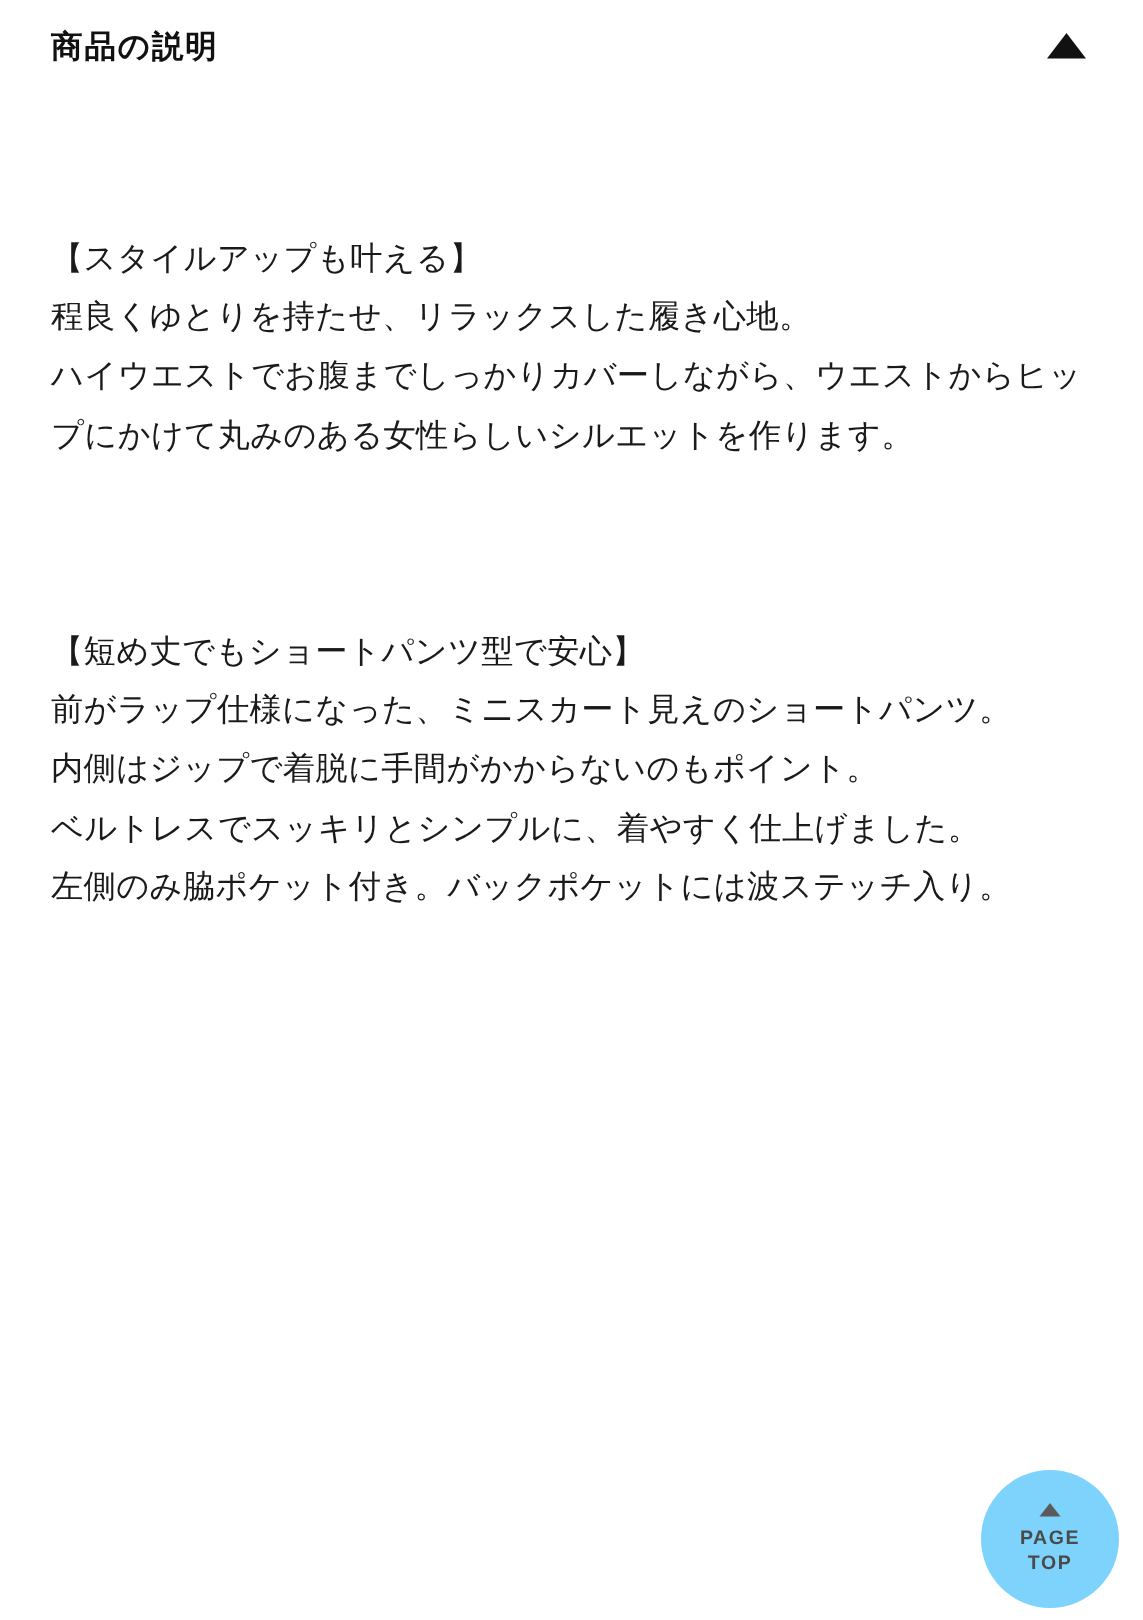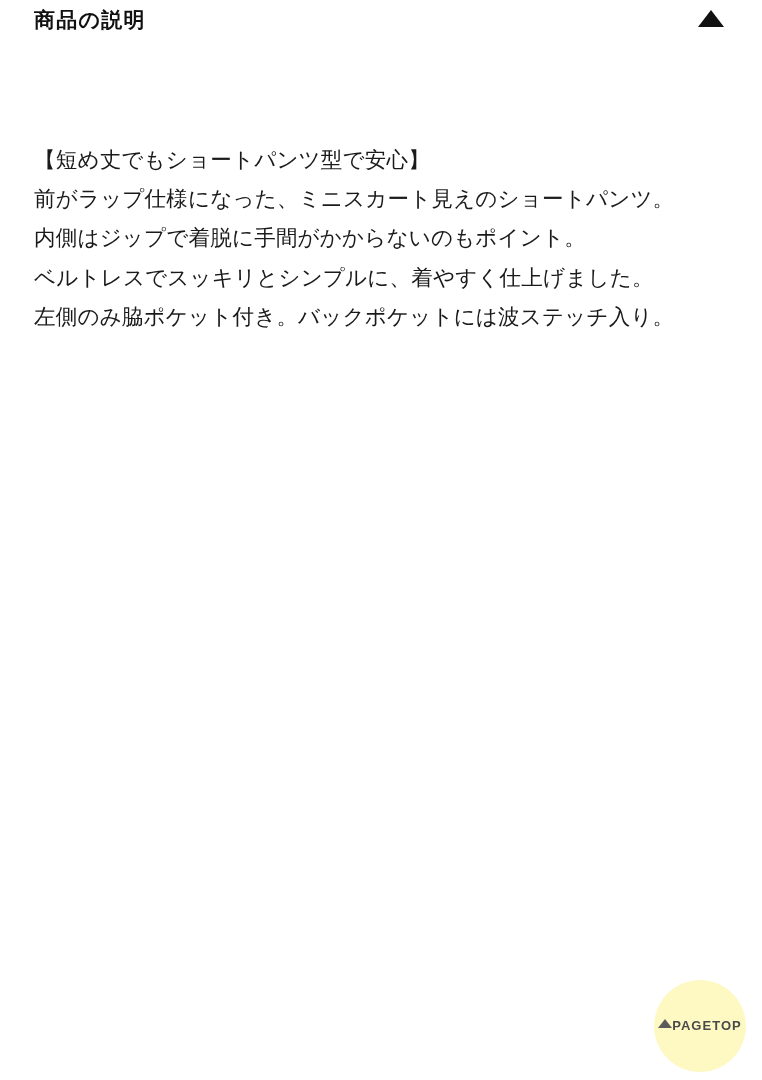--- a/index.html
+++ b/index.html
@@ -13,21 +13,21 @@
     overflow: hidden;
     font-family: "Liberation Sans", "DejaVu Sans", sans-serif;
     color: #1a1a1a;
   }
   .page {
     position: relative;
     width: 762px;
     height: 1080px;
     background: #ffffff;
     box-sizing: border-box;
-    padding: 0 34px;
+    padding: 12px 34px;
   }
   .section-header {
     display: flex;
     align-items: flex-start;
     justify-content: space-between;
     padding-top: 6px;
     height: 40px;
   }
   .section-title {
     font-size: 21px;
@@ -68,23 +68,23 @@
   }
   .para:last-child { margin-bottom: 0; }
 
   .page-top {
     position: absolute;
     right: 16px;
     bottom: 8px;
     width: 92px;
     height: 92px;
     border-radius: 50%;
-    background: #fef9c3;
+    background: #7dd3fc;
     display: flex;
-    flex-direction: row;
+    flex-direction: column;
     align-items: center;
     justify-content: center;
     cursor: pointer;
   }
   .page-top .arrow {
     width: 0;
     height: 0;
     border-left: 7px solid transparent;
     border-right: 7px solid transparent;
     border-bottom: 9px solid #5b5b5b;
@@ -105,20 +105,23 @@
 <div class="page">
 
   <div class="section-header">
     <div class="section-title">商品の説明</div>
     <div class="collapse-toggle">
       <div class="tri-up"></div>
     </div>
   </div>
 
   <div class="body-text">
+    <p class="para">【スタイルアップも叶える】
+程良くゆとりを持たせ、リラックスした履き心地。
+ハイウエストでお腹までしっかりカバーしながら、ウエストからヒップにかけて丸みのある女性らしいシルエットを作ります。</p>
     <p class="para">【短め丈でもショートパンツ型で安心】
 前がラップ仕様になった、ミニスカート見えのショートパンツ。
 内側はジップで着脱に手間がかからないのもポイント。
 ベルトレスでスッキリとシンプルに、着やすく仕上げました。
 左側のみ脇ポケット付き。バックポケットには波ステッチ入り。</p>
   </div>
 
   <div class="page-top">
     <div class="arrow"></div>
     <div class="pt-line">PAGE</div>

